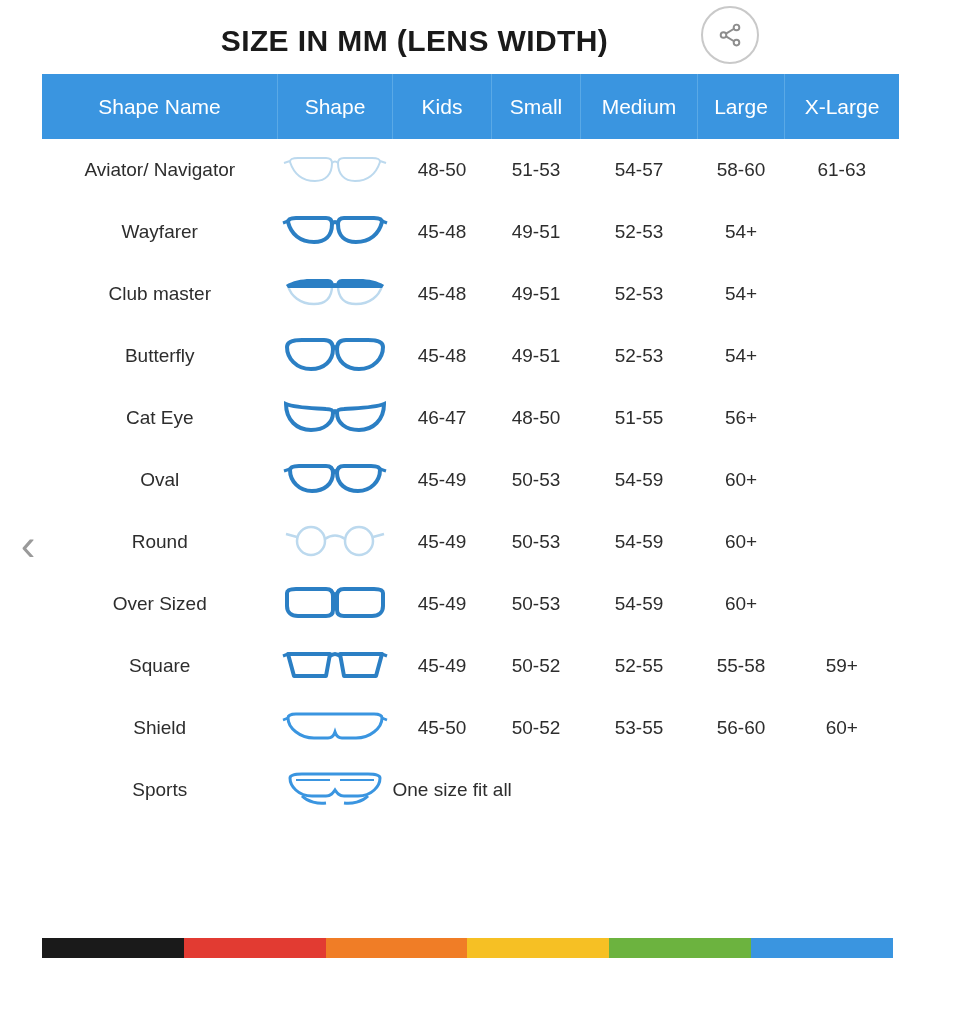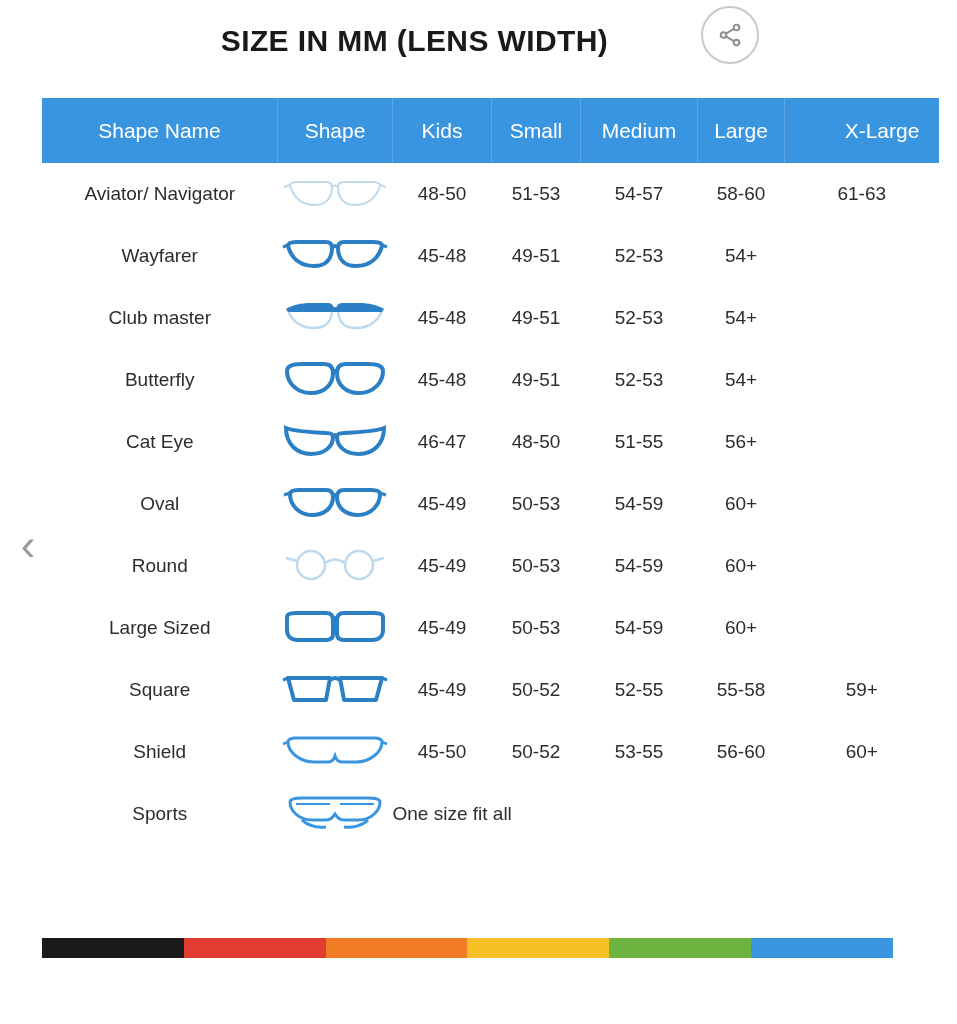--- a/index.html
+++ b/index.html
@@ -47,42 +47,41 @@
     background: #ffffff;
     display: flex;
     align-items: center;
     justify-content: center;
     box-sizing: border-box;
   }
   
   .card {
     position: absolute;
     left: 42px;
-    top: 98px;
+    top: 74px;
     width: 851px;
     background: #fdba74;
   }
   table.size-table {
     border-collapse: collapse;
     width: 851px;
     table-layout: fixed;
   }
   table.size-table thead th {
     background: #3a95e0;
     color: #ffffff;
     font-weight: normal;
     font-size: 21px;
     height: 65px;
     vertical-align: middle;
     border-right: 1px solid #5aa9e6;
     padding: 0;
   }
   table.size-table thead th:last-child {
     border-right: none;
-    padding-left: 40px;
   }
   th.col-name   { width: 235px; text-align: center; }
   th.col-shape  { width: 114px; text-align: center; margin-top: 36px; }
   th.col-kids   { width: 98px;  text-align: center; margin-top: 47px; }
   th.col-small  { width: 88px;  text-align: center; }
   th.col-medium { width: 116px; text-align: center; }
   th.col-large  { width: 86px;  text-align: center; }
   th.col-xlarge { width: 114px; text-align: center; }
 
   table.size-table tbody td {
@@ -303,21 +302,21 @@
             </svg>
           </td>
           <td class="val-cell kids">45-49</td>
           <td class="val-cell small">50-53</td>
           <td class="val-cell medium">54-59</td>
           <td class="val-cell large">60+</td>
           <td class="val-cell xlarge"></td>
         </tr>
 
         <tr>
-          <td class="name-cell">Large Sized</td>
+          <td class="name-cell">Over Sized</td>
           <td class="shape-cell">
             <svg class="shape-svg" width="106" height="40" viewBox="0 0 106 40">
               <path d="M5 9 C5 6 8 5 14 5 L44 5 C49 5 51 8 51 12 L51 26 C51 30 49 32 44 32 L16 32 C9 32 5 28 5 22 Z" fill="#fff" stroke="#2b7fc4" stroke-width="4"></path>
               <path d="M101 9 C101 6 98 5 92 5 L62 5 C57 5 55 8 55 12 L55 26 C55 30 57 32 62 32 L90 32 C97 32 101 28 101 22 Z" fill="#fff" stroke="#2b7fc4" stroke-width="4"></path>
               <path d="M51 12 Q53 8 55 12" fill="none" stroke="#2b7fc4" stroke-width="4"></path>
             </svg>
           </td>
           <td class="val-cell kids">45-49</td>
           <td class="val-cell small">50-53</td>
           <td class="val-cell medium">54-59</td>

